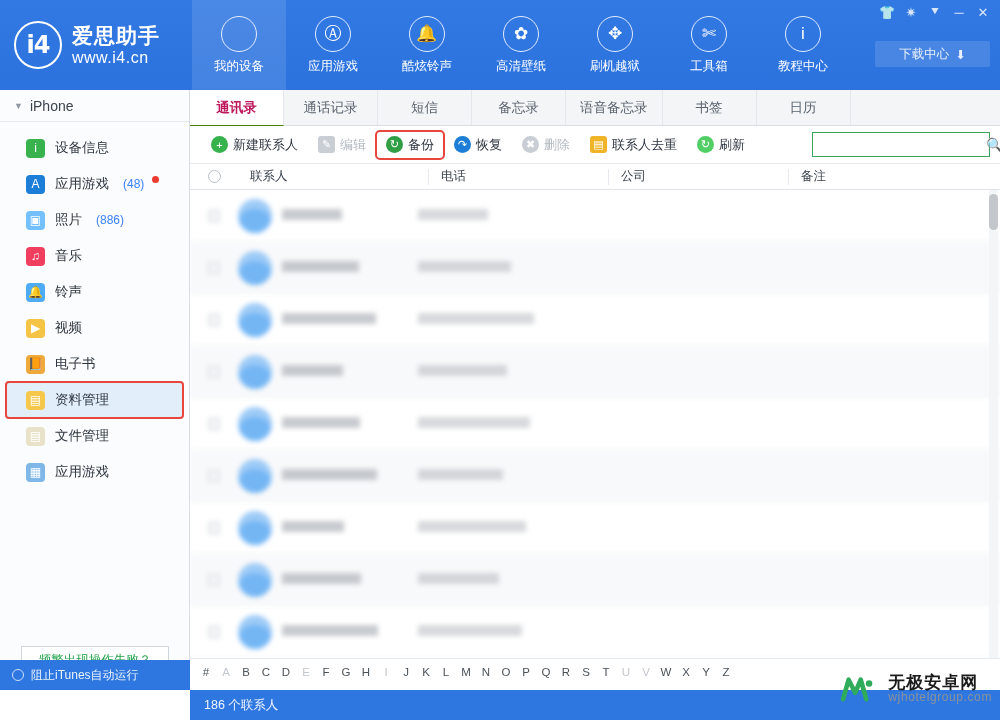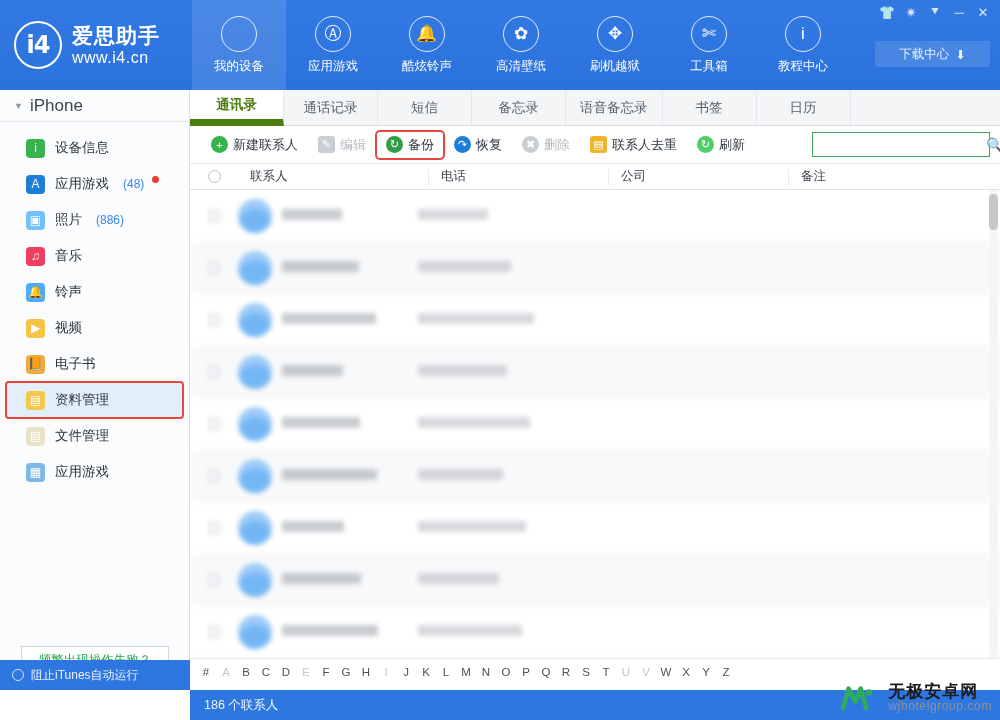--- a/index.html
+++ b/index.html
@@ -83,21 +83,21 @@
     width: 190px; height: 600px;
     background: #fbfcfd;
     border-right: 1px solid #d9dee4;
   }
   .dev-head {
     height: 32px; display: flex; align-items: center;
     padding-left: 14px; gap: 7px;
     border-bottom: 1px solid #e6eaee;
   }
   .caret { color: #8f98a3; font-size: 9px; }
-  .dev-name { font-size: 17px; color: #3c4450; }
+  .dev-name { font-size: 14px; color: #3c4450; }
 
   .side-list { padding-top: 8px; }
   .side-item {
     height: 36px; display: flex; align-items: center;
     padding-left: 26px; gap: 10px; cursor: pointer;
     position: relative;
   }
   .side-item.selected { background: #e3eefb; }
   .side-item.highlight {
     outline: 2px solid #e8453c; outline-offset: -1px;
@@ -152,22 +152,22 @@
     background: #f3f5f7;
     border-bottom: 1px solid #d9dee4;
   }
   .tab {
     min-width: 94px; padding: 0 14px;
     display: flex; align-items: center; justify-content: center;
     font-size: 13.5px; color: #5a636e; cursor: pointer;
     border-right: 1px solid #e4e8ec;
   }
   .tab.active {
-    background: #ffffff; color: #4d7c0f; font-weight: bold;
-    border-bottom: 7px solid #4d7c0f; margin-bottom: -1px;
+    background: #ffffff; color: #be185d; font-weight: bold;
+    border-bottom: 1px solid #4d7c0f; margin-bottom: -1px;
   }
 
   .toolbar {
     height: 38px; display: flex; align-items: center;
     padding-left: 12px; gap: 2px;
     border-bottom: 1px solid #e8ebee;
     position: relative;
   }
   .tb-btn {
     display: flex; align-items: center; gap: 5px;
@@ -279,21 +279,21 @@
 
   .main-status {
     position: absolute; left: 0; bottom: 0;
     width: 810px; height: 30px;
     background: #2e77e0;
     display: flex; align-items: center; padding-left: 14px;
   }
   .ms-text { color: #eef4fd; font-size: 12.5px; }
 
   .watermark {
-    position: absolute; right: 8px; bottom: 7px;
+    position: absolute; right: 8px; bottom: 16px;
     display: flex; align-items: center; gap: 15px;
     pointer-events: none;
   }
   .wm-mark { position: relative; width: 32px; height: 26px; }
   .wm-text { line-height: 1.05; }
   .wm-cn { font-size: 17px; font-weight: bold; color: #1b1b1b; letter-spacing: 1px; }
   .wm-en { font-size: 12px; color: #8d9299; letter-spacing: 0.6px; }
 </style>
 </head>
 <body>

